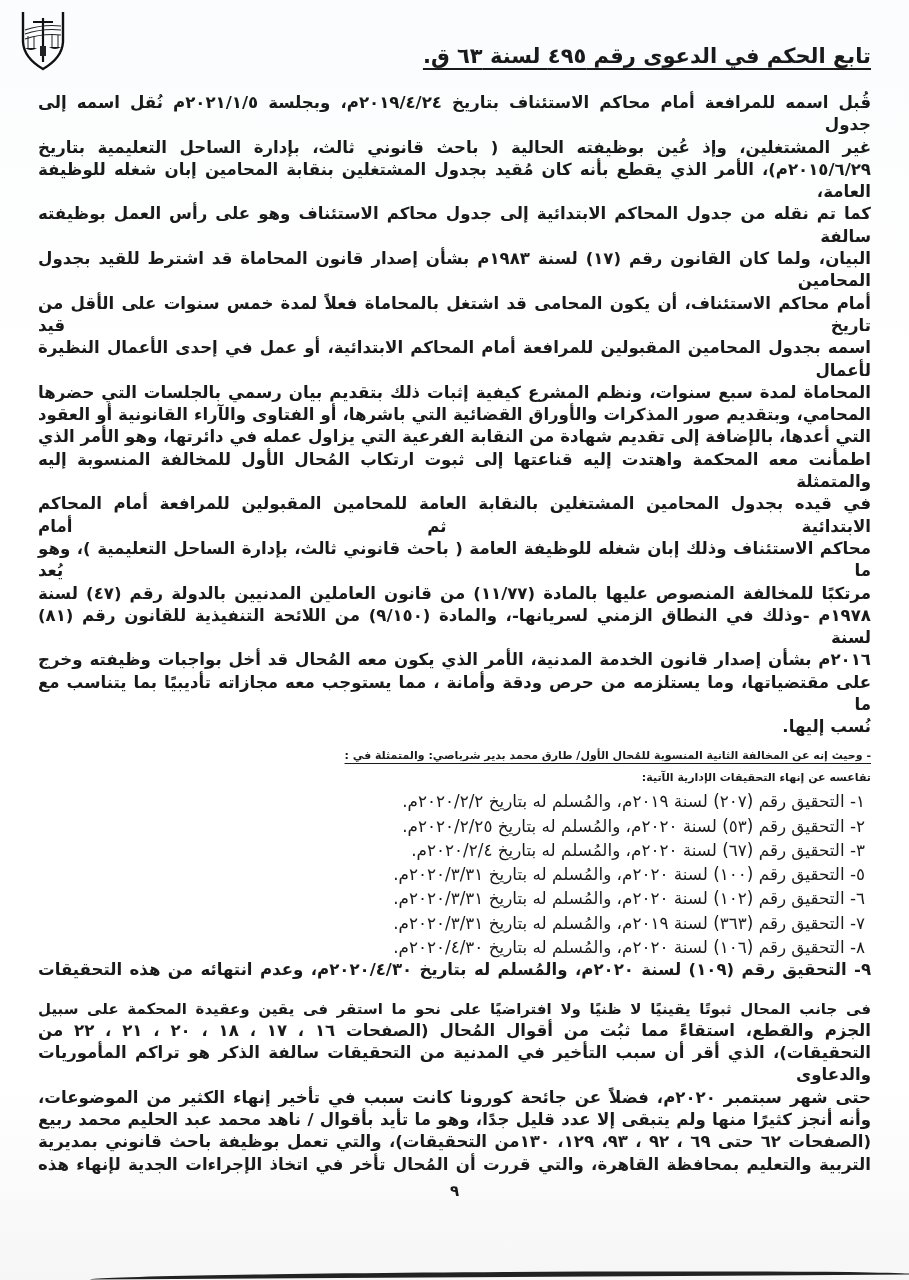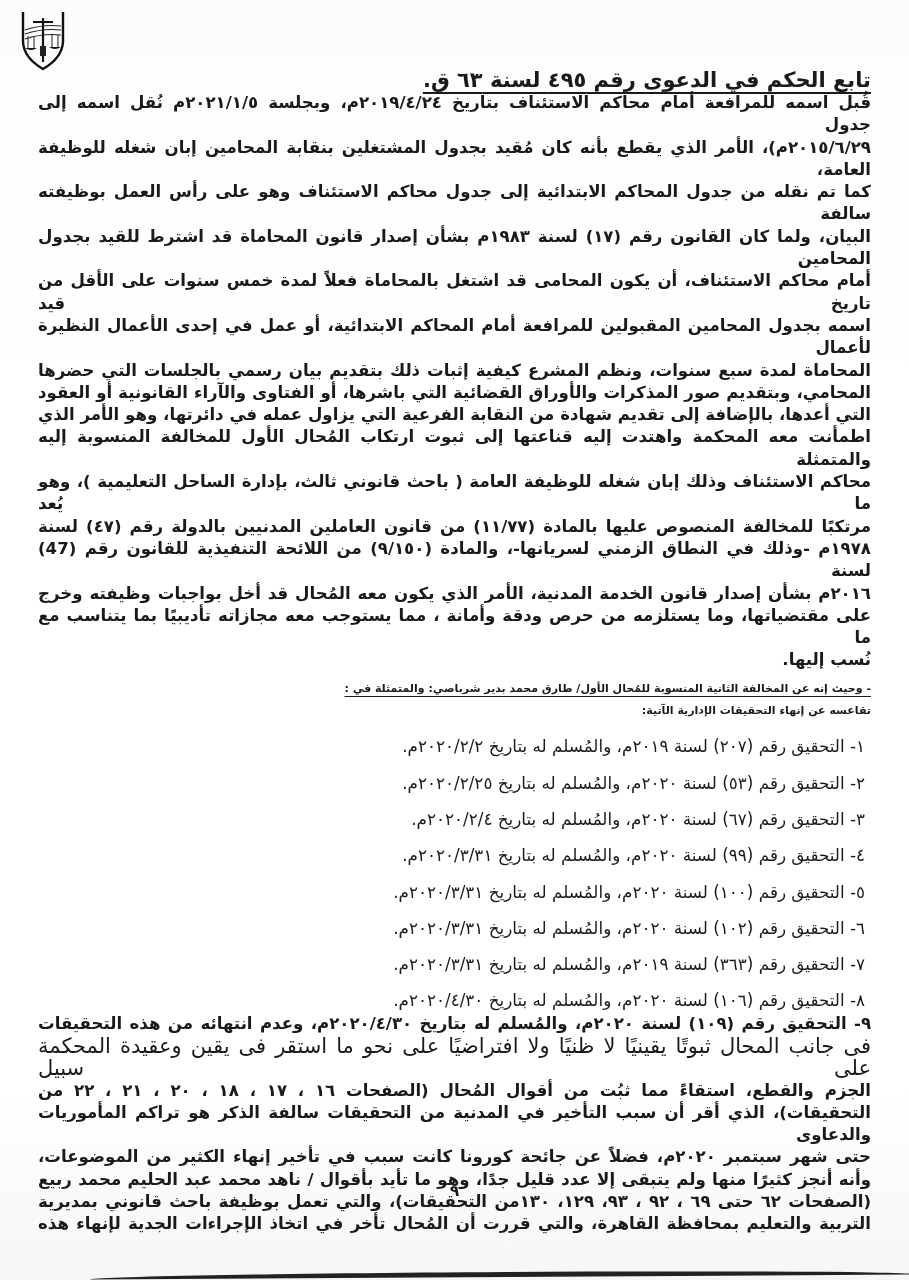--- a/index.html
+++ b/index.html
@@ -13,21 +13,21 @@
     color: #1a1a1a;
   }
   .page {
     position: absolute; inset: 0;
     background: linear-gradient(180deg, #fbfcfd 0%, #ffffff 30%, #ffffff 85%, #f6f6f6 100%);
   }
   .logo {
     position: absolute; left: 8px; top: 6px; width: 70px; height: 66px;
   }
   .header-title {
-    position: absolute; right: 38px; top: 68px;
+    position: absolute; right: 38px; top: 44px;
     font-size: 21px; font-weight: bold;
     text-decoration: underline; text-underline-offset: 5px;
     text-decoration-thickness: 1.5px;
     white-space: nowrap;
     direction: rtl;
   }
   .body-text {
     position: absolute; left: 38px; right: 38px; top: 92px;
     direction: rtl; text-align: justify; text-align-last: right;
     font-size: 16.6px; line-height: 22.3px;
@@ -40,22 +40,22 @@
     text-decoration: underline; text-underline-offset: 4px;
     font-weight: bold; font-size: 11px;
   }
   .list-intro {
     font-weight: bold; font-size: 11px; text-align-last: right;
   }
   .inv-list {
     list-style: none; font-weight: normal; font-size: 16.8px; line-height: 24.3px;
     padding-right: 6px;
   }
-  .inv-list li { white-space: nowrap; margin-top: 12px; }
-  .strong { font-weight: 400; font-size: 21px; }
+  .inv-list li { white-space: nowrap; }
+  .strong { font-weight: 700; font-size: 15px; margin-top: 16px; }
   .page-number {
     position: absolute; left: 0; right: 0; top: 1182px; text-align: center;
     font-size: 15px; font-weight: bold;
   }
   .bottom-edge {
     position: absolute; left: 90px; right: -10px; bottom: 3px; height: 5px;
     background: #222; border-radius: 50% 50% 0 0 / 100% 100% 0 0;
     transform: rotate(-0.35deg);
   }
 </style>
@@ -81,47 +81,48 @@
       <rect x="32" y="40" width="6" height="10" fill="#222"></rect>
     </svg>
   </div>
 
   <div class="header-title">تابع الحكم في الدعوى رقم ٤٩٥ لسنة ٦٣ ق.</div>
 
   <div class="body-text">
 
     <div>
       <span class="line">قُبل اسمه للمرافعة أمام محاكم الاستئناف بتاريخ ٢٠١٩/٤/٢٤م، وبجلسة ٢٠٢١/١/٥م نُقل اسمه إلى جدول</span>
+      <span class="line">غير المشتغلين، وإذ عُين بوظيفته الحالية ( باحث قانوني ثالث، بإدارة الساحل التعليمية بتاريخ</span>
       <span class="line">٢٠١٥/٦/٢٩م)، الأمر الذي يقطع بأنه كان مُقيد بجدول المشتغلين بنقابة المحامين إبان شغله للوظيفة العامة،</span>
       <span class="line">كما تم نقله من جدول المحاكم الابتدائية إلى جدول محاكم الاستئناف وهو على رأس العمل بوظيفته سالفة</span>
       <span class="line">البيان، ولما كان القانون رقم (١٧) لسنة ١٩٨٣م بشأن إصدار قانون المحاماة قد اشترط للقيد بجدول المحامين</span>
       <span class="line">أمام محاكم الاستئناف، أن يكون المحامى قد اشتغل بالمحاماة فعلاً لمدة خمس سنوات على الأقل من تاريخ قيد</span>
       <span class="line">اسمه بجدول المحامين المقبولين للمرافعة أمام المحاكم الابتدائية، أو عمل في إحدى الأعمال النظيرة لأعمال</span>
       <span class="line">المحاماة لمدة سبع سنوات، ونظم المشرع كيفية إثبات ذلك بتقديم بيان رسمي بالجلسات التي حضرها</span>
       <span class="line">المحامي، وبتقديم صور المذكرات والأوراق القضائية التي باشرها، أو الفتاوى والآراء القانونية أو العقود</span>
       <span class="line">التي أعدها، بالإضافة إلى تقديم شهادة من النقابة الفرعية التي يزاول عمله في دائرتها، وهو الأمر الذي</span>
       <span class="line">اطمأنت معه المحكمة واهتدت إليه قناعتها إلى ثبوت ارتكاب المُحال الأول للمخالفة المنسوبة إليه والمتمثلة</span>
+      <span class="line">في قيده بجدول المحامين المشتغلين بالنقابة العامة للمحامين المقبولين للمرافعة أمام المحاكم الابتدائية ثم أمام</span>
       <span class="line">محاكم الاستئناف وذلك إبان شغله للوظيفة العامة ( باحث قانوني ثالث، بإدارة الساحل التعليمية )، وهو ما يُعد</span>
       <span class="line">مرتكبًا للمخالفة المنصوص عليها بالمادة (١١/٧٧) من قانون العاملين المدنيين بالدولة رقم (٤٧) لسنة</span>
-      <span class="line">١٩٧٨م -وذلك في النطاق الزمني لسريانها-، والمادة (٩/١٥٠) من اللائحة التنفيذية للقانون رقم (47) لسنة</span>
+      <span class="line">١٩٧٨م -وذلك في النطاق الزمني لسريانها-، والمادة (٩/١٥٠) من اللائحة التنفيذية للقانون رقم (٨١) لسنة</span>
       <span class="line">٢٠١٦م بشأن إصدار قانون الخدمة المدنية، الأمر الذي يكون معه المُحال قد أخل بواجبات وظيفته وخرج</span>
       <span class="line">على مقتضياتها، وما يستلزمه من حرص ودقة وأمانة ، مما يستوجب معه مجازاته تأديبيًا بما يتناسب مع ما</span>
       <span class="line last">نُسب إليها.</span>
     </div>
 
     <div style="height:6px"></div>
 
     <span class="line last section-heading">- وحيث إنه عن المخالفة الثانية المنسوبة للمُحال الأول/ طارق محمد بدير شرباصي: والمتمثلة في :</span>
     <span class="line last list-intro">تقاعسه عن إنهاء التحقيقات الإدارية الآتية:</span>
 
     <ul class="inv-list">
       <li>١- التحقيق رقم (٢٠٧) لسنة ٢٠١٩م، والمُسلم له بتاريخ ٢٠٢٠/٢/٢م.</li>
       <li>٢- التحقيق رقم (٥٣) لسنة ٢٠٢٠م، والمُسلم له بتاريخ ٢٠٢٠/٢/٢٥م.</li>
       <li>٣- التحقيق رقم (٦٧) لسنة ٢٠٢٠م، والمُسلم له بتاريخ ٢٠٢٠/٢/٤م.</li>
-      <li>٤- التحقيق رقم (٩٩) لسنة ٢٠٢٠م، والمُسلم له بتاريخ ٢٠٢٠/٣/٣١م.</li>
       <li>٥- التحقيق رقم (١٠٠) لسنة ٢٠٢٠م، والمُسلم له بتاريخ ٢٠٢٠/٣/٣١م.</li>
       <li>٦- التحقيق رقم (١٠٢) لسنة ٢٠٢٠م، والمُسلم له بتاريخ ٢٠٢٠/٣/٣١م.</li>
       <li>٧- التحقيق رقم (٣٦٣) لسنة ٢٠١٩م، والمُسلم له بتاريخ ٢٠٢٠/٣/٣١م.</li>
       <li>٨- التحقيق رقم (١٠٦) لسنة ٢٠٢٠م، والمُسلم له بتاريخ ٢٠٢٠/٤/٣٠م.</li>
     </ul>
 
     <div>
       <span class="line">٩- التحقيق رقم (١٠٩) لسنة ٢٠٢٠م، والمُسلم له بتاريخ ٢٠٢٠/٤/٣٠م، وعدم انتهائه من هذه التحقيقات</span>
       <span class="line strong">فى جانب المحال ثبوتًا يقينيًا لا ظنيًا ولا افتراضيًا على نحو ما استقر فى يقين وعقيدة المحكمة على سبيل</span>
       <span class="line">الجزم والقطع، استقاءً مما ثبُت من أقوال المُحال (الصفحات ١٦ ، ١٧ ، ١٨ ، ٢٠ ، ٢١ ، ٢٢ من</span>

